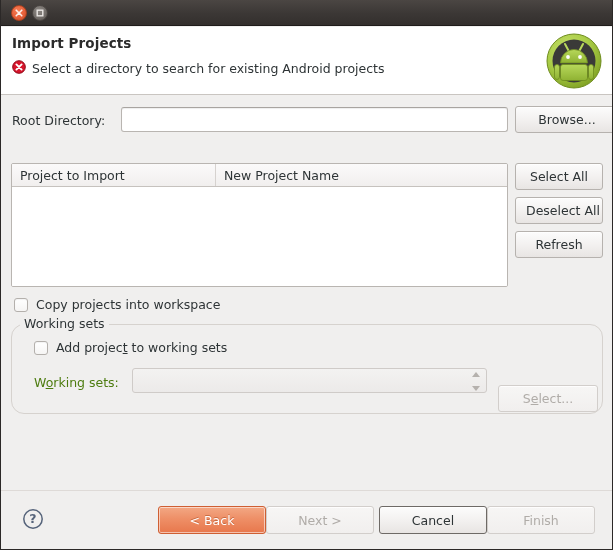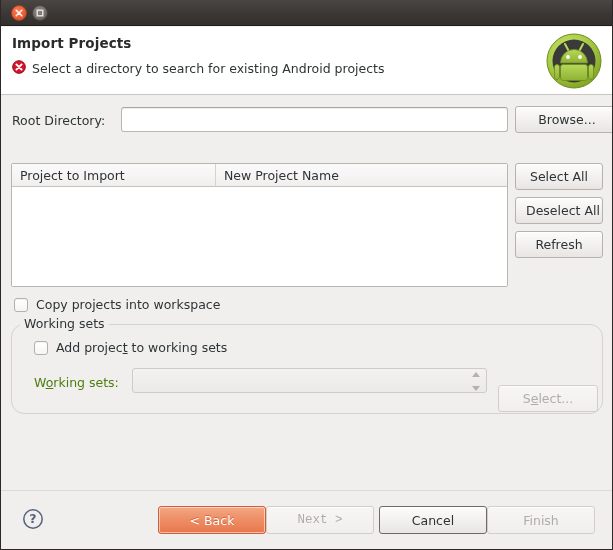--- a/index.html
+++ b/index.html
@@ -208,21 +208,21 @@
 
   
   #footer {
     position: absolute; top: 490px; left: 0;
     width: 611px; height: 58px;
     background: #f0efee;
     border-top: 1px solid #dedad7;
   }
   #help-icon { position: absolute; left: 21px; top: 17px; cursor: pointer; }
   #back-btn   { position: absolute; left: 157px; top: 15px; width: 108px; height: 28px; }
-  #next-btn   { position: absolute; left: 265px; top: 15px; width: 108px; height: 28px; font-family: Liberation Mono, monospace; }
+  #next-btn   { position: absolute; left: 265px; top: 15px; width: 108px; height: 28px; }
   #cancel-btn { position: absolute; left: 378px; top: 15px; width: 108px; height: 28px; }
   #finish-btn { position: absolute; left: 486px; top: 15px; width: 108px; height: 28px; }
 </style>
 </head>
 <body>
 
 <div id="window">
 
   <div id="titlebar">
     <div class="winbtn" id="btn-close">

